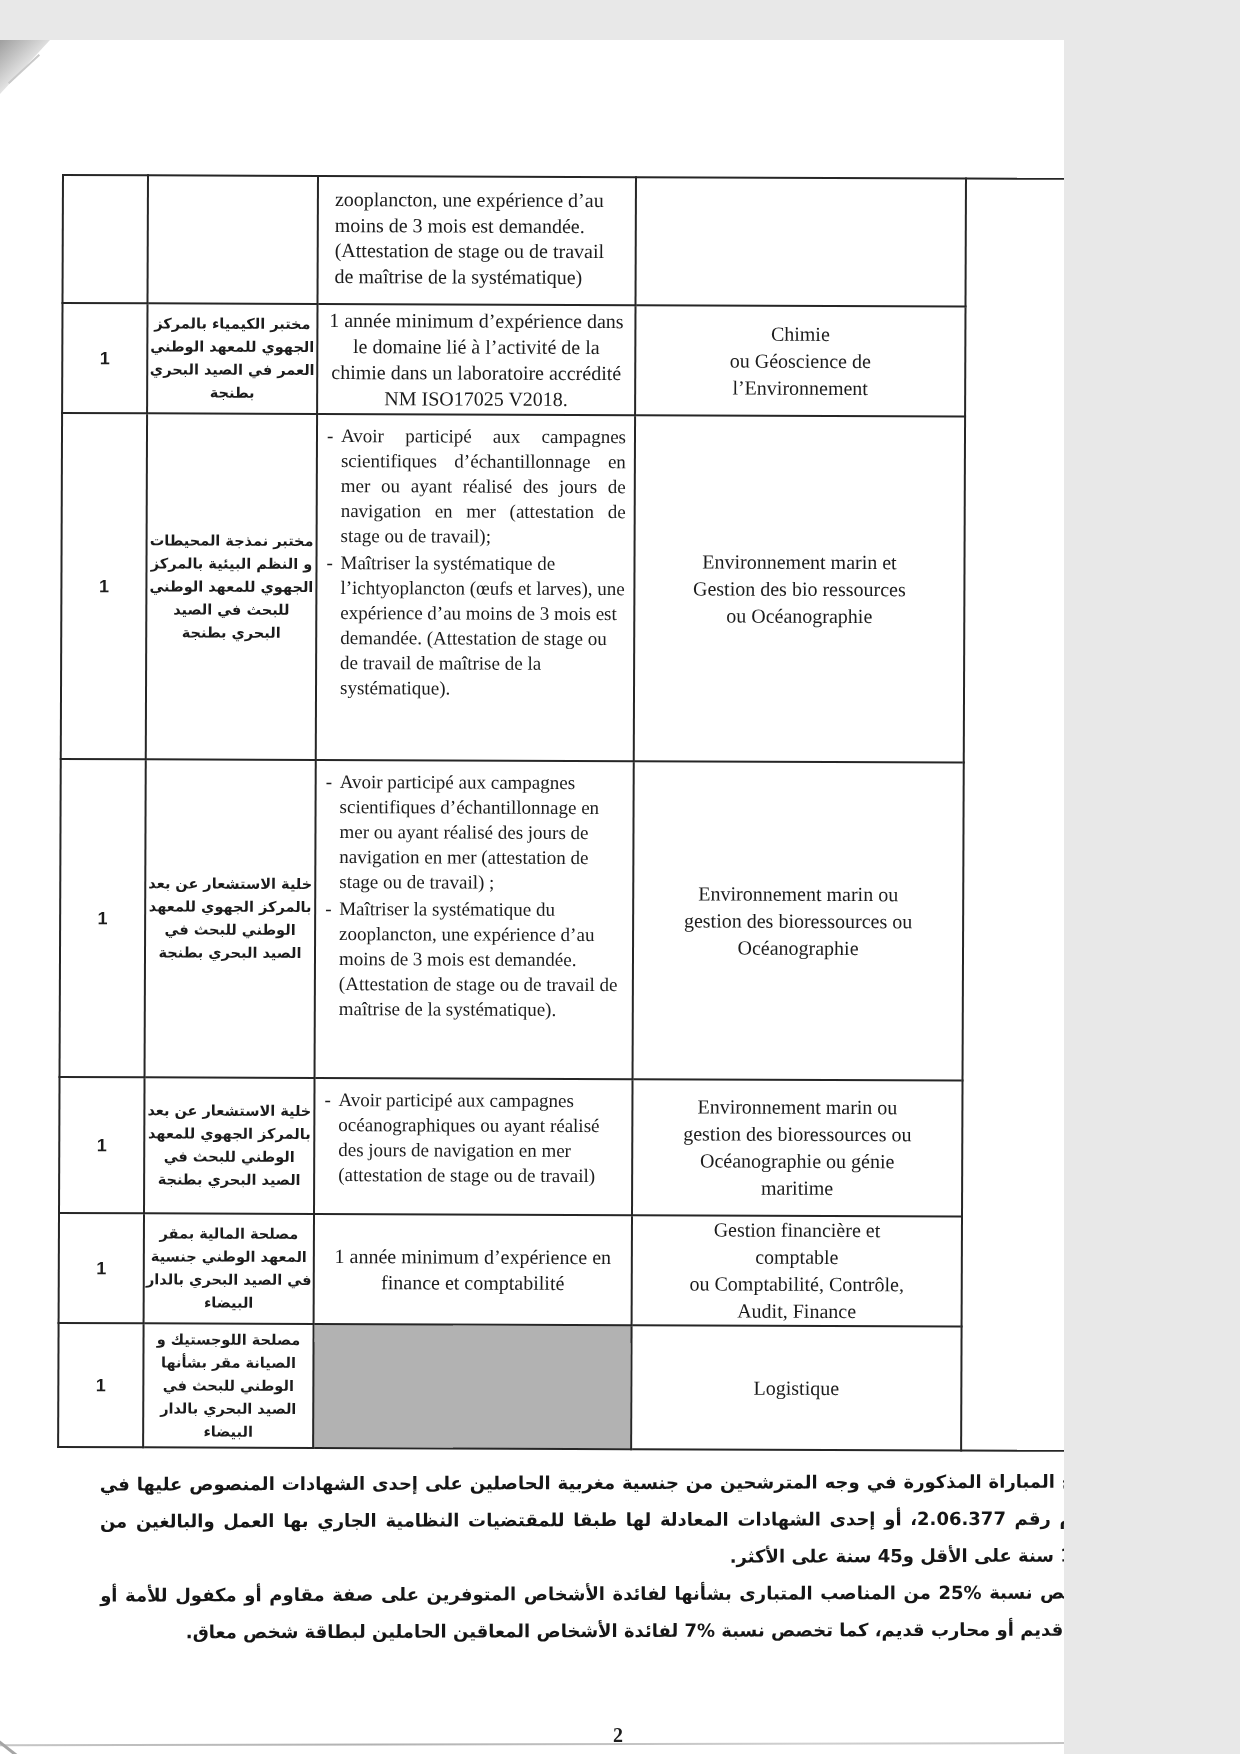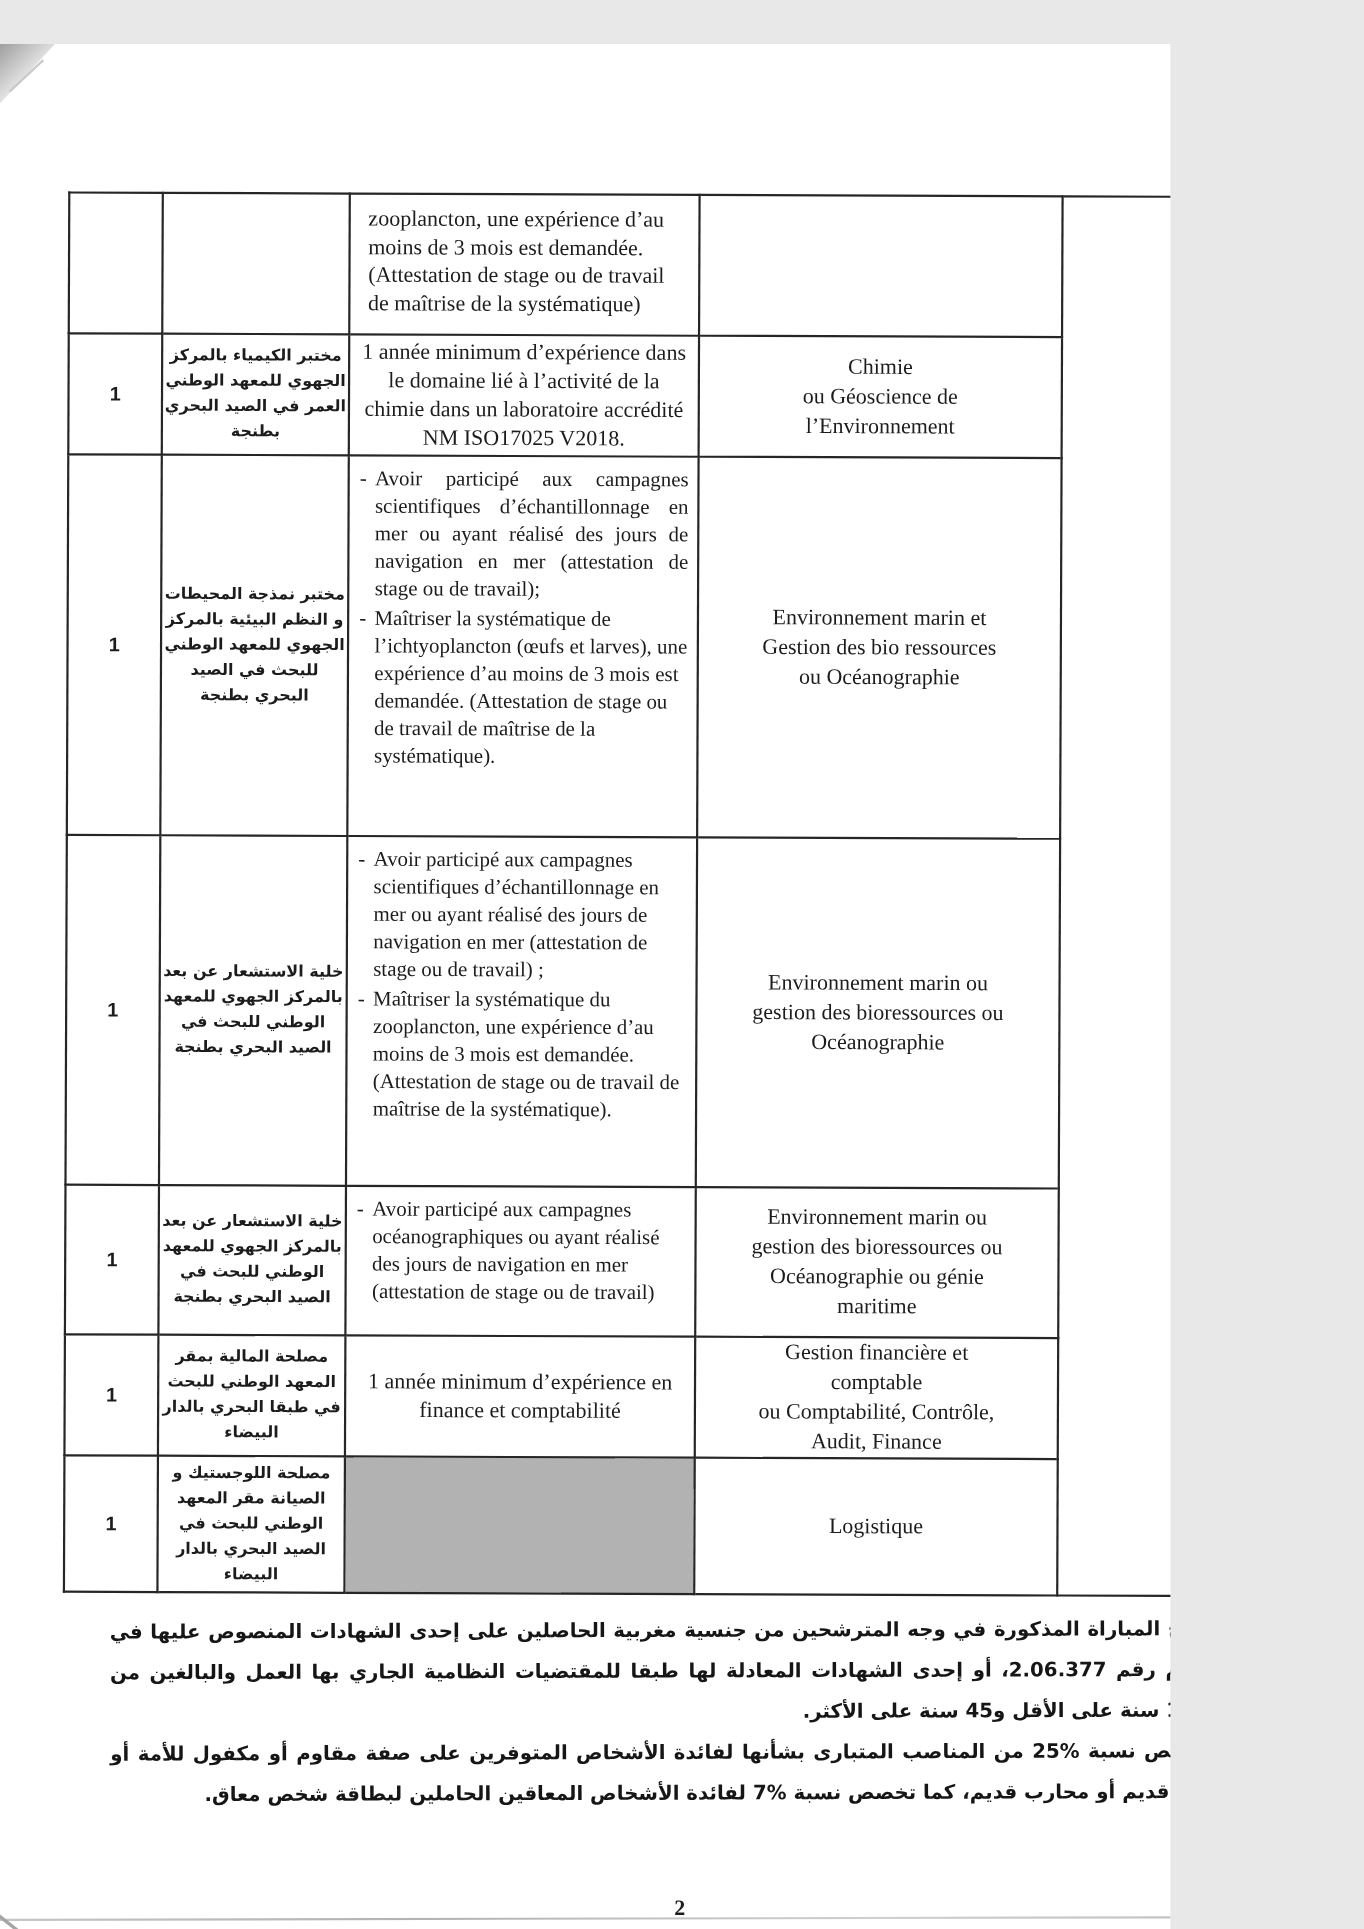--- a/index.html
+++ b/index.html
@@ -140,35 +140,35 @@
           <td class="c-spec">Environnement marin ou
 gestion des bioressources ou
 Océanographie ou génie
 maritime</td>
           <td class="c-code">ADMIN2
 11/25</td>
         </tr>
 
         <tr style="height:110px">
           <td class="c-count">1</td>
-          <td class="c-loc">مصلحة المالية بمقر المعهد الوطني للبحث في طبقا البحري بالدار البيضاء</td>
+          <td class="c-loc">مصلحة المالية بمقر المعهد الوطني جنسية في الصيد البحري بالدار البيضاء</td>
           <td class="c-exp">
             <div class="plain">1 année minimum d’expérience en finance et comptabilité</div>
           </td>
           <td class="c-spec">Gestion financière et
 comptable
 ou Comptabilité, Contrôle,
 Audit, Finance</td>
           <td class="c-code">ADMIN2
 12/25</td>
         </tr>
 
         <tr style="height:124px">
           <td class="c-count">1</td>
-          <td class="c-loc">مصلحة اللوجستيك و الصيانة مقر المعهد الوطني للبحث في الصيد البحري بالدار البيضاء</td>
+          <td class="c-loc">مصلحة اللوجستيك و الصيانة مقر بشأنها الوطني للبحث في الصيد البحري بالدار البيضاء</td>
           <td class="c-exp shaded"></td>
           <td class="c-spec">Logistique</td>
           <td class="c-code">ADMIN2
 13/25</td>
         </tr>
 
       </tbody>
     </table>
   </div>
 

